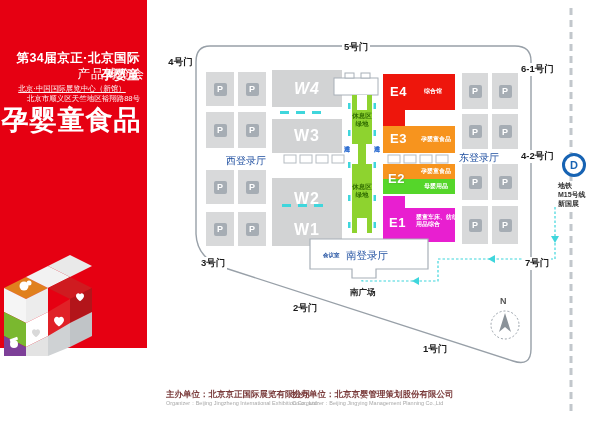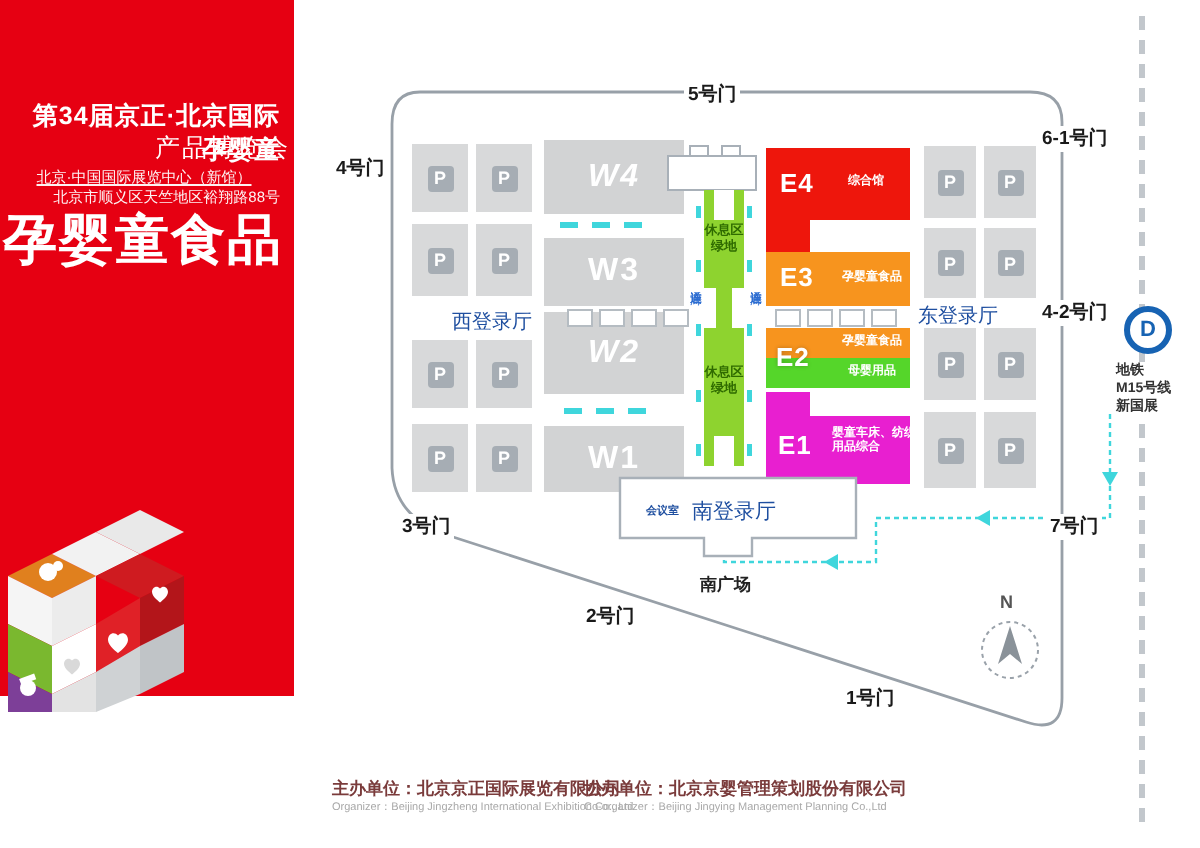--- a/index.html
+++ b/index.html
@@ -129,21 +129,21 @@
     </div>
   <div class="pblock" style="left:462px;top:206px;width:26px;height:38px;">
       <span class="picon">P</span>
     </div>
   <div class="pblock" style="left:492px;top:206px;width:26px;height:38px;">
       <span class="picon">P</span>
     </div>
 
   <div class="whall" style="left:272px;top:70px;width:70px;height:37px;font-style:italic;">W4</div>
   <div class="whall" style="left:272px;top:119px;width:70px;height:34px;">W3</div>
-  <div class="whall" style="left:272px;top:156px;width:70px;height:41px;font-style:italic;">W2</div>
+  <div class="whall" style="left:272px;top:178px;width:70px;height:41px;">W2</div>
   <div class="whall" style="left:272px;top:213px;width:70px;height:33px;">W1</div>
 
   <div class="abs" style="left:352px;top:95px;width:20px;height:138px;background:#8ed32f;z-index:2;"></div>
   <div class="notch" style="left:357px;top:95px;width:10px;height:15px;z-index:2;"></div>
   <div class="notch" style="left:352px;top:144px;width:6px;height:20px;z-index:2;"></div>
   <div class="notch" style="left:366px;top:144px;width:6px;height:20px;z-index:2;"></div>
   <div class="notch" style="left:357px;top:218px;width:10px;height:15px;z-index:2;"></div>
   <div class="greentxt" style="left:352px;top:112px;z-index:2;">
     <span>休息区</span><br><span>绿地</span>
   </div>
@@ -175,21 +175,21 @@
     <span>婴童车床、纺织</span><br><span>用品综合</span>
   </div>
 
   <div class="halllabel" style="left:226px;top:154px;font-size:10px;">西登录厅</div>
   <div class="halllabel" style="left:459px;top:151px;font-size:10px;">东登录厅</div>
   <div class="halllabel" style="left:346px;top:249px;font-size:10.5px;z-index:2;">南登录厅</div>
   <div class="smalltxt" style="left:323px;top:252px;font-size:5.5px;color:#1f4fa0;font-weight:bold;z-index:2;">会议室</div>
   <div class="smalltxt" style="left:350px;top:287px;font-size:8.5px;color:#222;font-weight:bold;">南广场</div>
 
   <div class="gate" style="left:342px;top:41px;">5号门</div>
-  <div class="gate" style="left:166px;top:78px;">4号门</div>
+  <div class="gate" style="left:166px;top:56px;font-family:Liberation Mono, monospace;">4号门</div>
   <div class="gate" style="left:519px;top:63px;">6-1号门</div>
   <div class="gate" style="left:519px;top:150px;">4-2号门</div>
   <div class="gate" style="left:523px;top:257px;">7号门</div>
   <div class="gate" style="left:199px;top:257px;">3号门</div>
   <div class="gate" style="left:291px;top:302px;">2号门</div>
   <div class="gate" style="left:421px;top:343px;">1号门</div>
 
   <div class="smalltxt" style="left:500px;top:296px;font-size:9px;color:#555;font-weight:bold;">N</div>
 
   <div class="abs" style="left:562px;top:153px;width:18px;height:18px;border:3px solid #1763b3;border-radius:50%;background:#fff;

